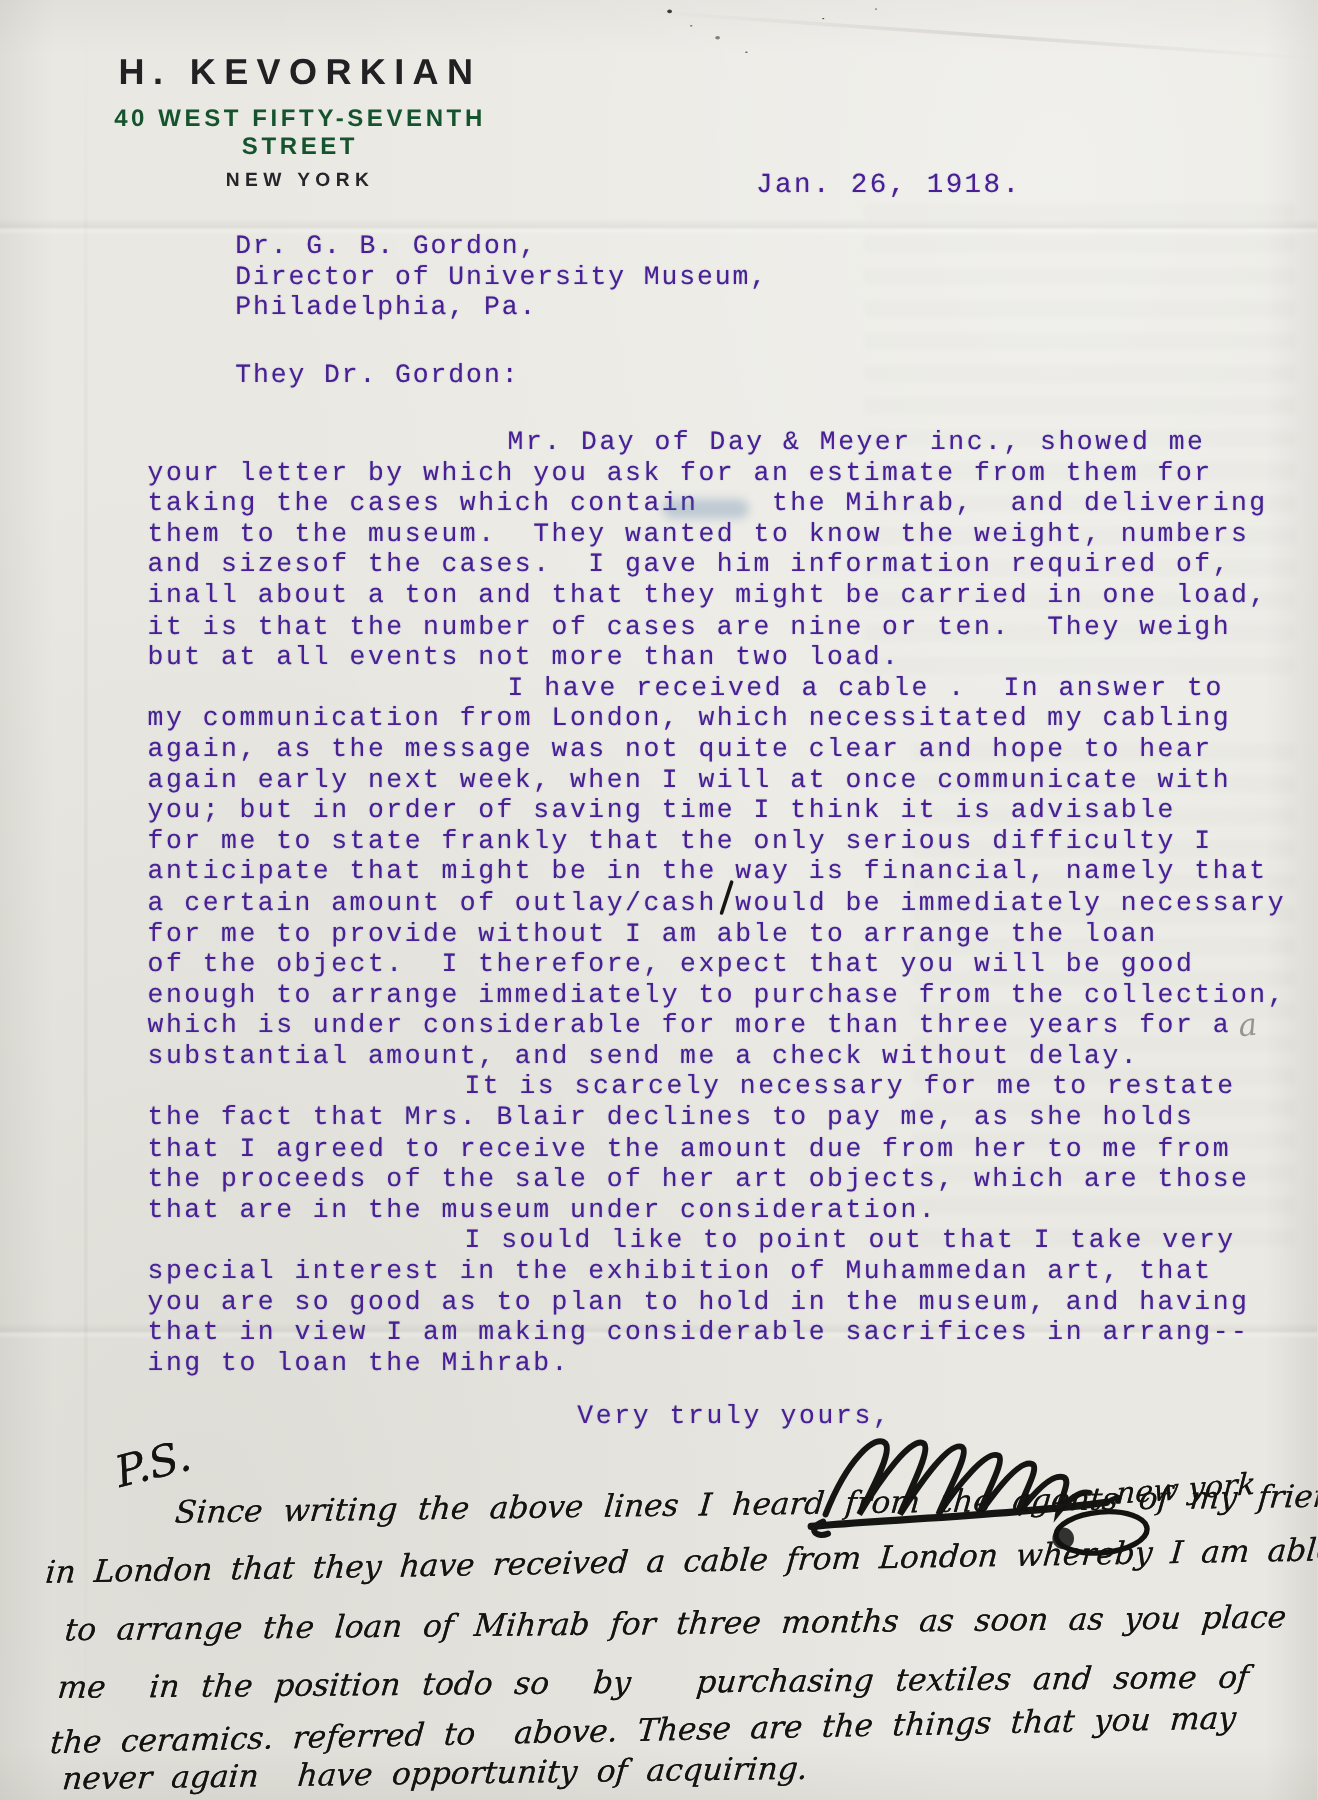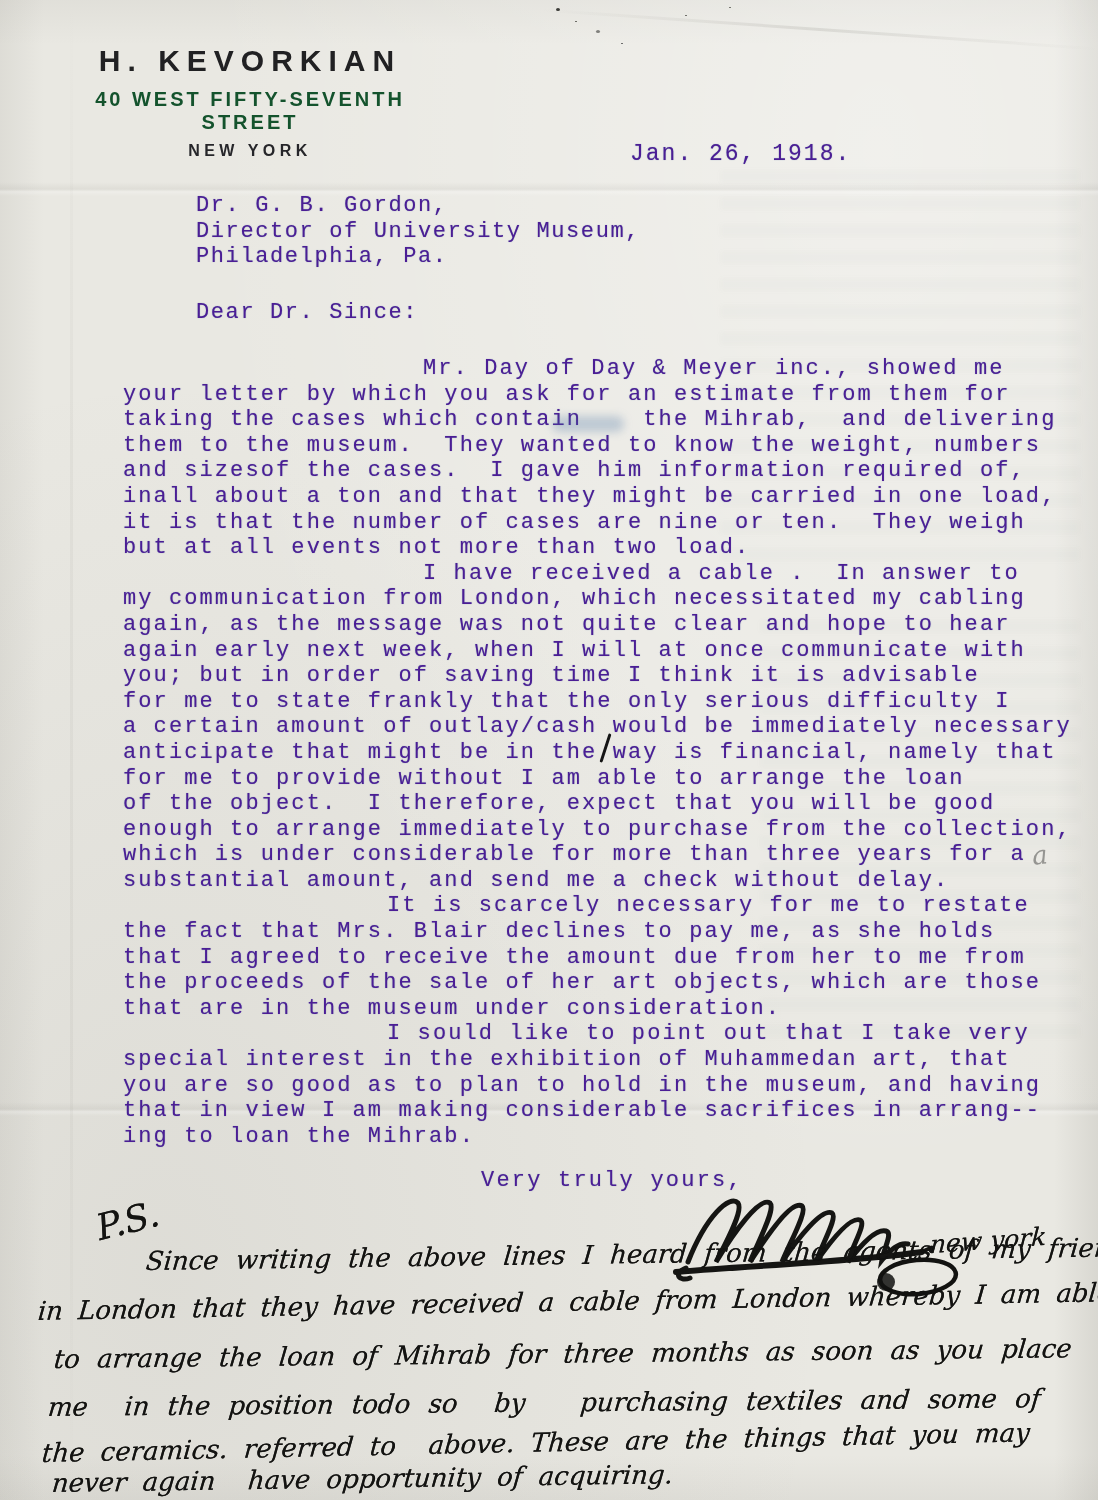--- a/index.html
+++ b/index.html
@@ -90,39 +90,39 @@
 </div>
 
 <div class="typed date">Jan. 26, 1918.</div>
 
 <div class="typed recipient">
   <div class="line">Dr. G. B. Gordon,</div>
   <div class="line">Director of University Museum,</div>
   <div class="line">Philadelphia, Pa.</div>
 </div>
 
-<div class="typed salutation">Dear Dr. Since:</div>
+<div class="typed salutation">They Dr. Gordon:</div>
 
 <div class="typed body-block">
   <div class="line ind-a">Mr. Day of Day &amp; Meyer inc., showed me</div>
   <div class="line">your letter by which you ask for an estimate from them for</div>
   <div class="line">taking the cases which contain    the Mihrab,  and delivering</div>
   <div class="line">them to the museum.  They wanted to know the weight, numbers</div>
   <div class="line">and sizesof the cases.  I gave him information required of,</div>
   <div class="line">inall about a ton and that they might be carried in one load,</div>
   <div class="line">it is that the number of cases are nine or ten.  They weigh</div>
   <div class="line">but at all events not more than two load.</div>
   <div class="line ind-a">I have received a cable .  In answer to</div>
   <div class="line">my communication from London, which necessitated my cabling</div>
   <div class="line">again, as the message was not quite clear and hope to hear</div>
   <div class="line">again early next week, when I will at once communicate with</div>
   <div class="line">you; but in order of saving time I think it is advisable</div>
   <div class="line">for me to state frankly that the only serious difficulty I</div>
+  <div class="line">anticipate that might be in the way is financial, namely that</div>
   <div class="line">a certain amount of outlay/cash would be immediately necessary</div>
-  <div class="line">anticipate that might be in the way is financial, namely that</div>
   <div class="line">for me to provide without I am able to arrange the loan</div>
   <div class="line">of the object.  I therefore, expect that you will be good</div>
   <div class="line">enough to arrange immediately to purchase from the collection,</div>
   <div class="line">which is under considerable for more than three years for a</div>
   <div class="line">substantial amount, and send me a check without delay.</div>
   <div class="line ind-b">It is scarcely necessary for me to restate</div>
   <div class="line">the fact that Mrs. Blair declines to pay me, as she holds</div>
   <div class="line">that I agreed to receive the amount due from her to me from</div>
   <div class="line">the proceeds of the sale of her art objects, which are those</div>
   <div class="line">that are in the museum under consideration.</div>

